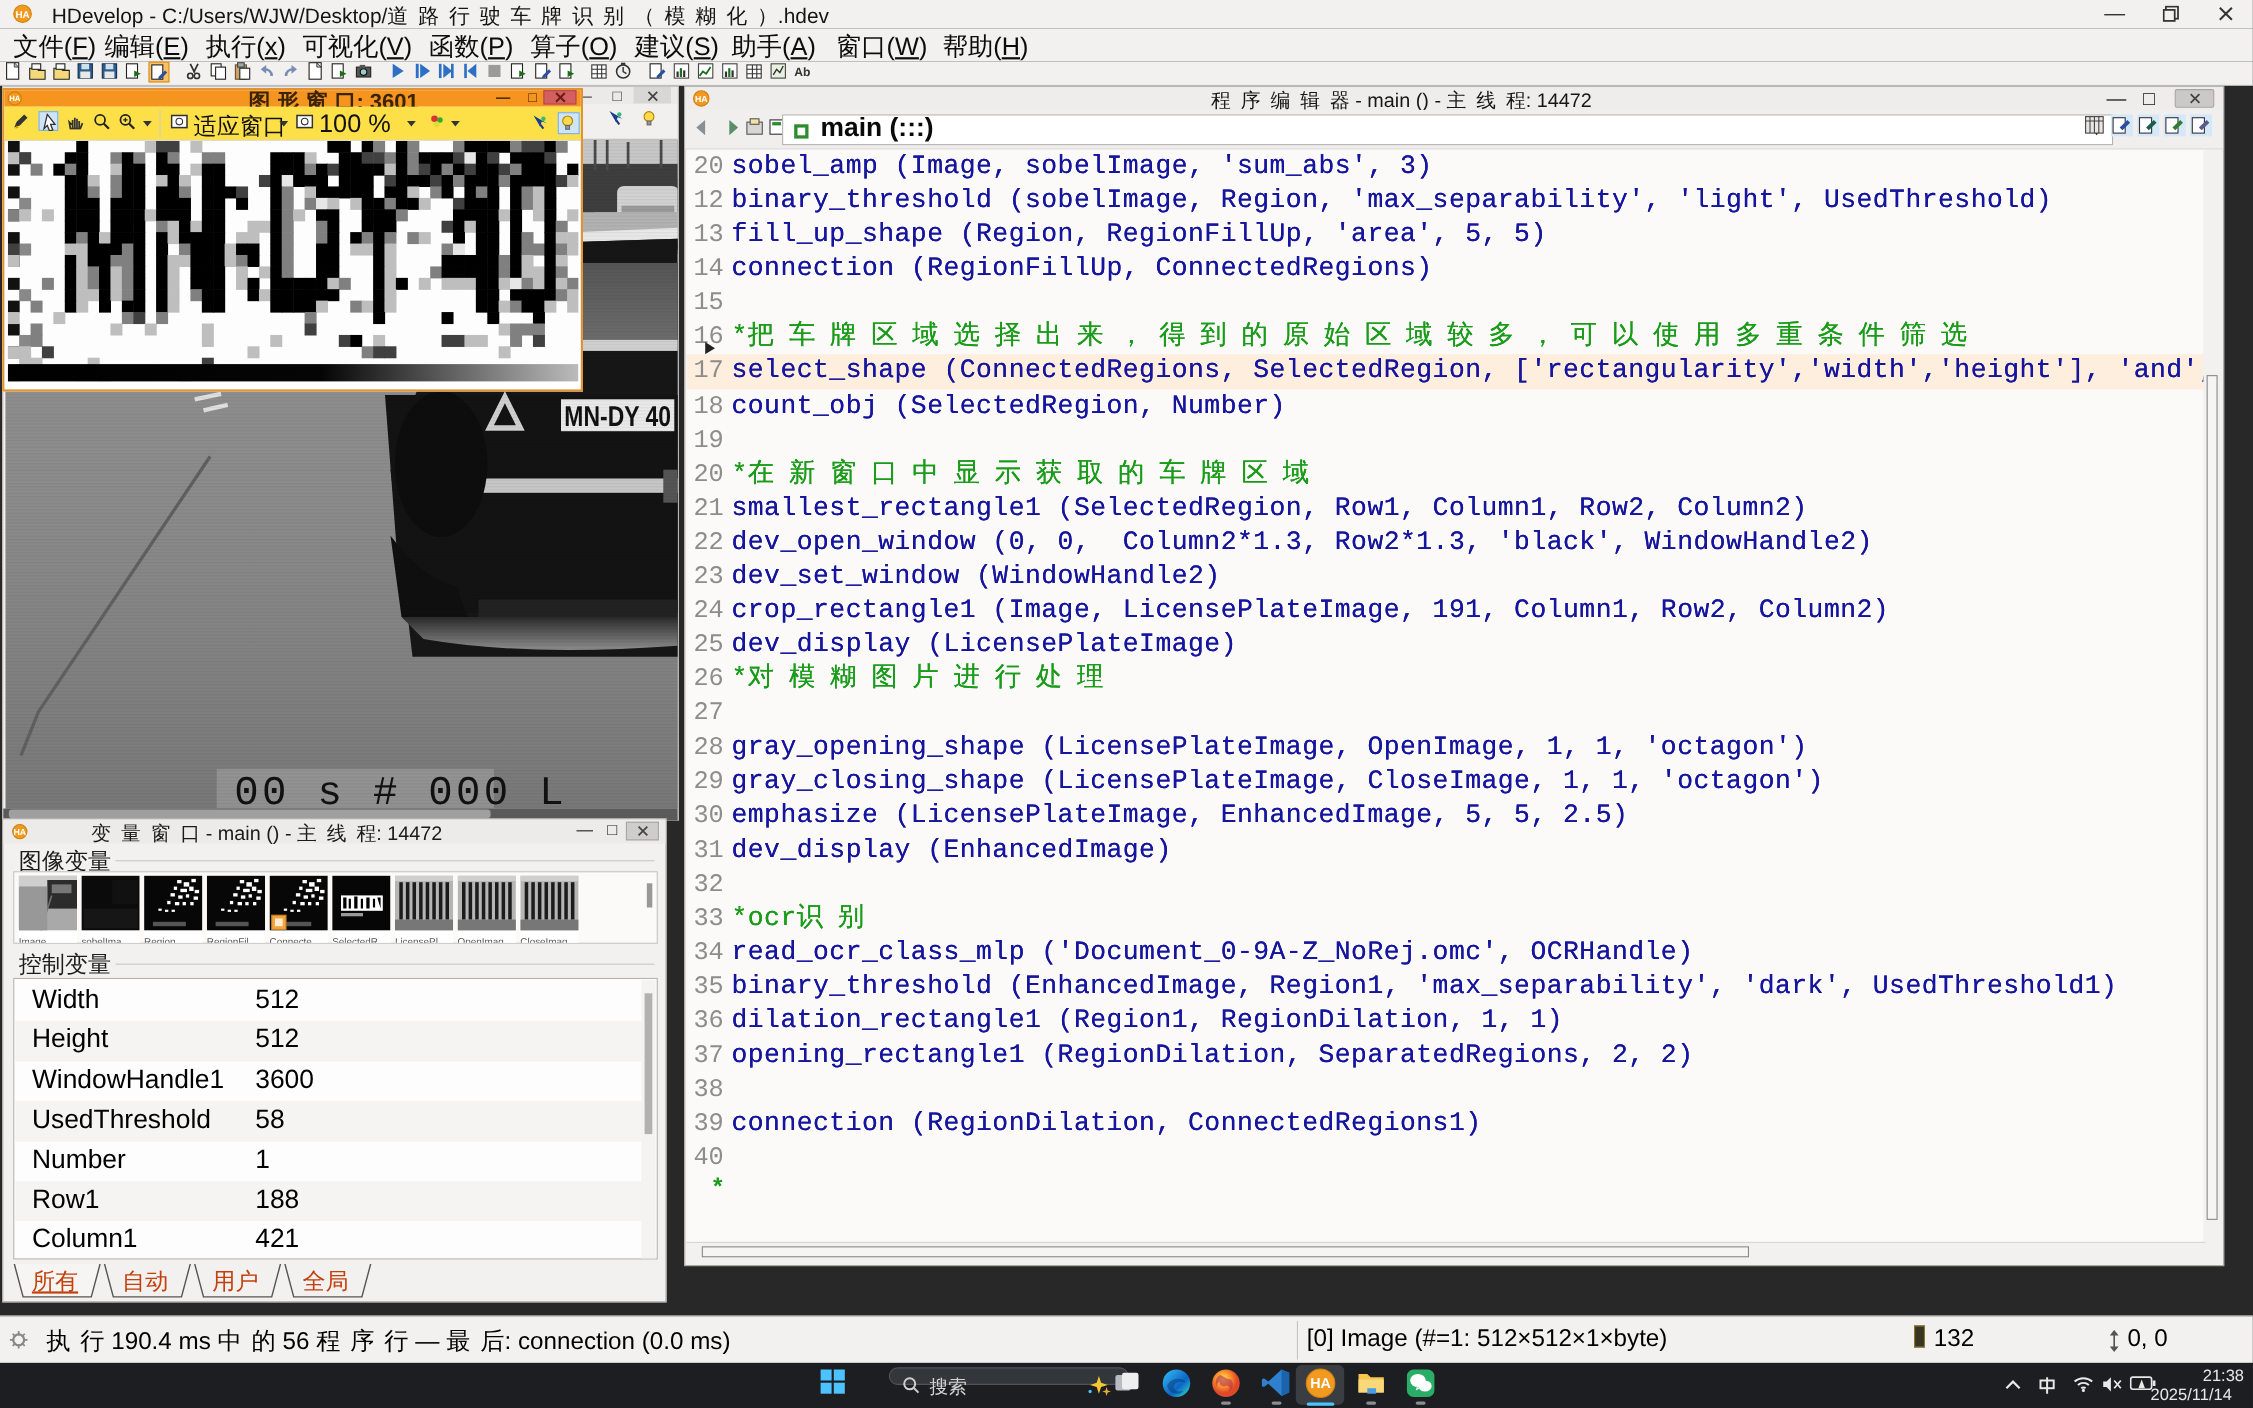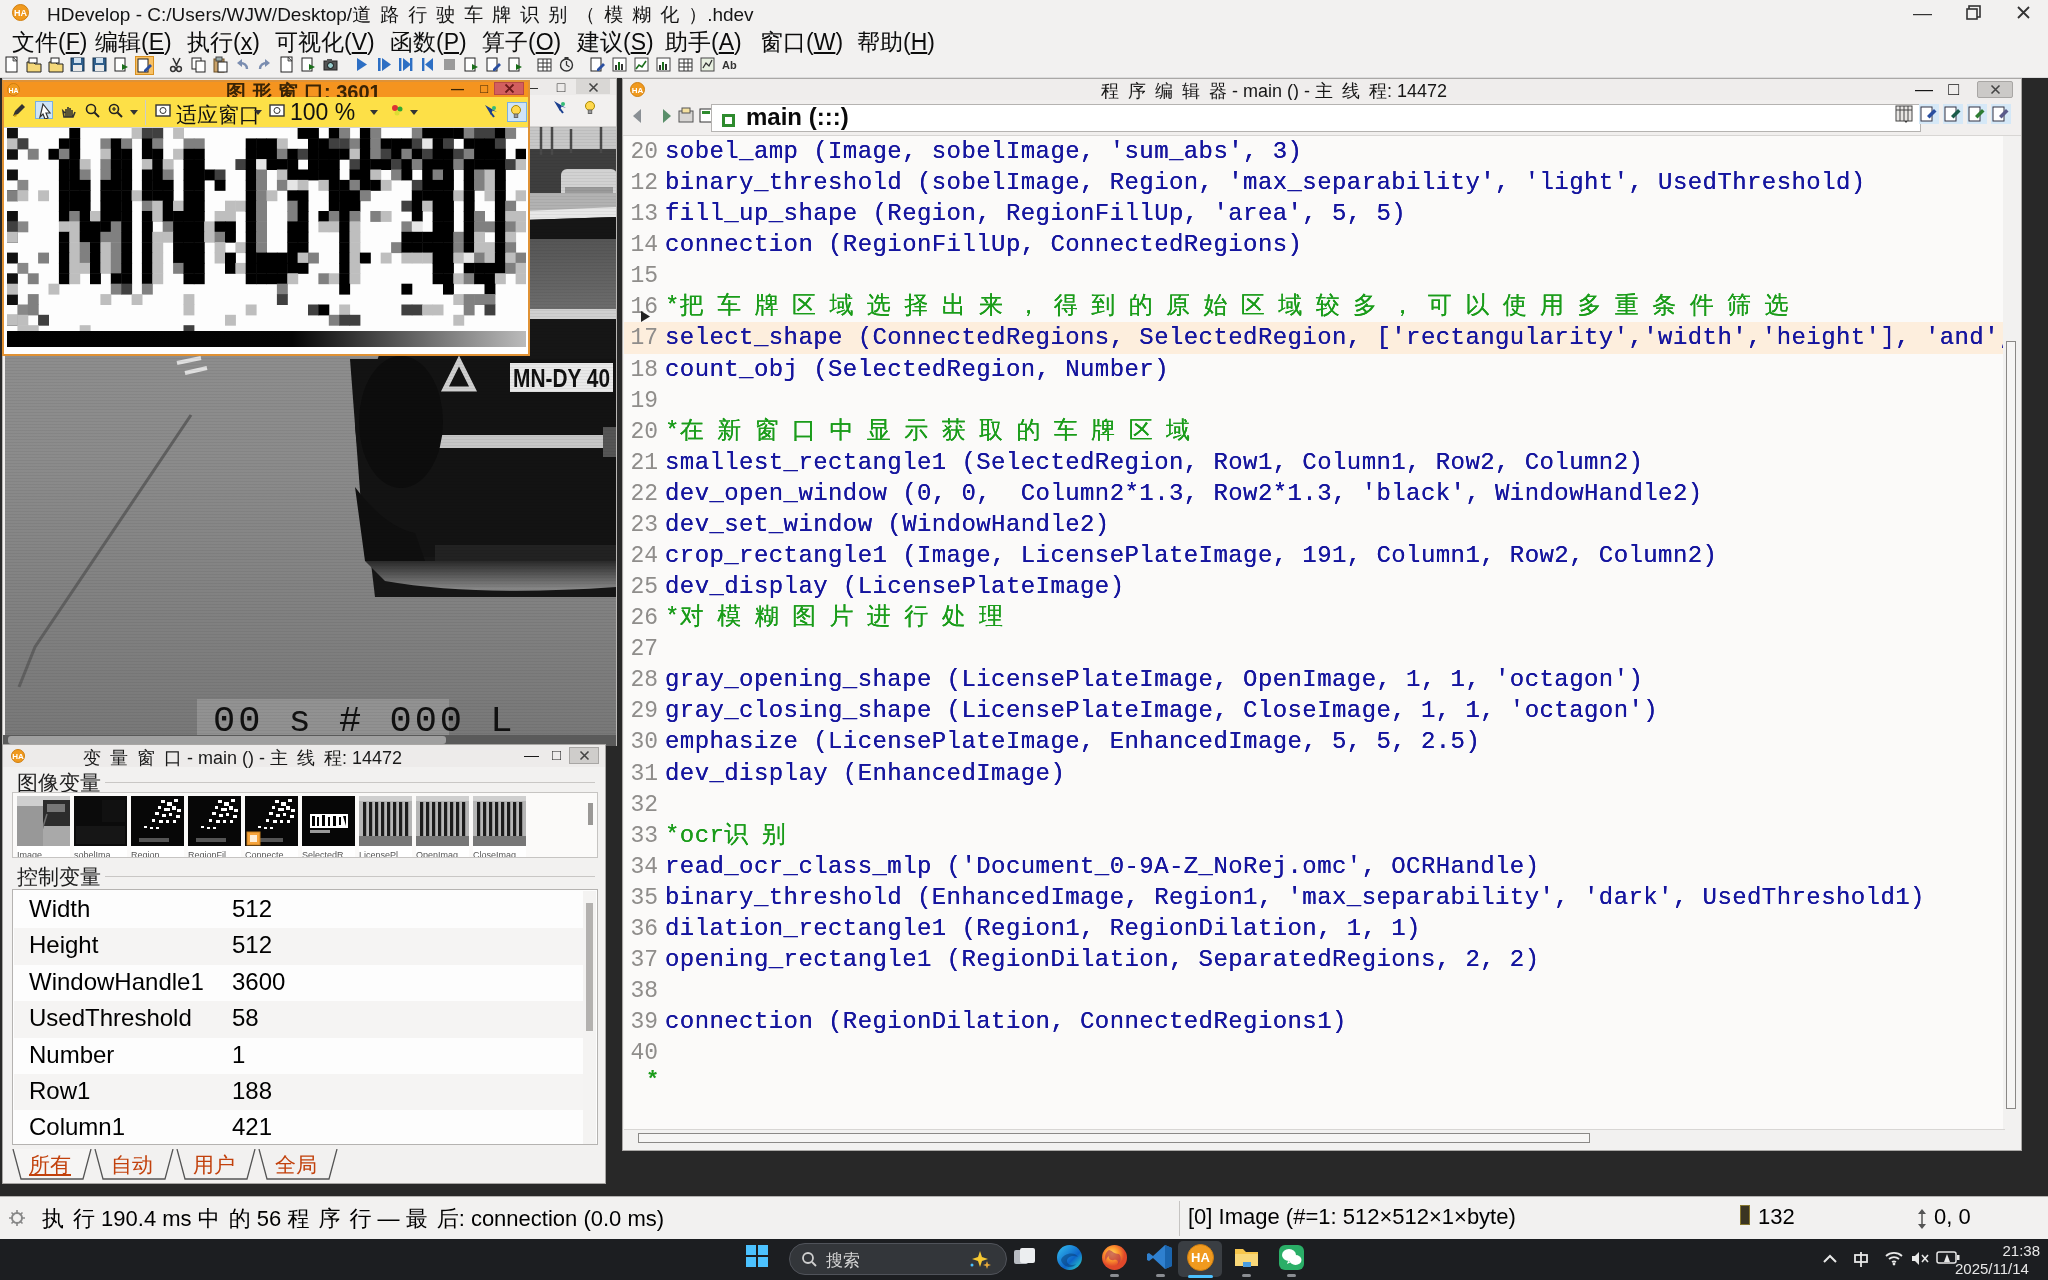--- a/index.html
+++ b/index.html
@@ -58,21 +58,21 @@
 #wed .vsb .thumb{position:absolute;left:3px;top:205px;width:10px;height:768px;border:1px solid #8a8886;background:#f6f5f4}
 #wed .hsb{position:absolute;left:1px;top:1050px;width:1381px;height:16px;background:#f2f1f0;border-top:1px solid #d8d6d4}
 #wed .hsb .thumb{position:absolute;left:14px;top:3px;width:952px;height:10px;border:1px solid #8a8886;background:#f6f5f4}
 
 #status{position:absolute;left:0;top:1196px;width:2048px;height:43px;background:#f2f1f0;border-top:1px solid #b3b1af;font-size:22px;color:#000}
 .cjs{letter-spacing:9px;margin-right:-9px}
 #status .sep{position:absolute;top:4px;width:1px;height:35px;background:#c6c4c2}
 
 #task{position:absolute;left:0;top:1239px;width:2048px;height:41px;background:#1c1e21;color:#e8e8e8}
 .tkic{position:absolute;top:5px;width:30px;height:30px}
-#search{position:absolute;left:789px;top:4px;width:218px;height:32px;background:#33363a;border:1px solid #50535a;border-radius:16px;color:#d5d5d5;font-size:17px}
+#search{position:absolute;left:808px;top:4px;width:218px;height:16px;background:#33363a;border:1px solid #50535a;border-radius:16px;color:#d5d5d5;font-size:17px}
 </style></head><body>
 <div id="title">
     <span class="ha" style="width:17px;height:17px;font-size:9px;line-height:17px;position:absolute;left:12px;top:4px">HA</span>
     <span class="txt">HDevelop - C:/Users/WJW/Desktop/<span class="cjs">道路行驶车牌识别（模糊化）</span>.hdev</span>
 <span style="position:absolute;left:1913px;top:2px;color:#333">—</span>
 <svg style="position:absolute;left:1966px;top:5px" width="15" height="15">
       <rect x="3" y="1" width="11" height="11" fill="none" stroke="#333" stroke-width="1.6"></rect>
       <rect x="1" y="4" width="10" height="10" fill="#f2f1f0" stroke="#333" stroke-width="1.6"></rect>
     </svg>
 <svg style="position:absolute;left:2016px;top:5px" width="15" height="15">

